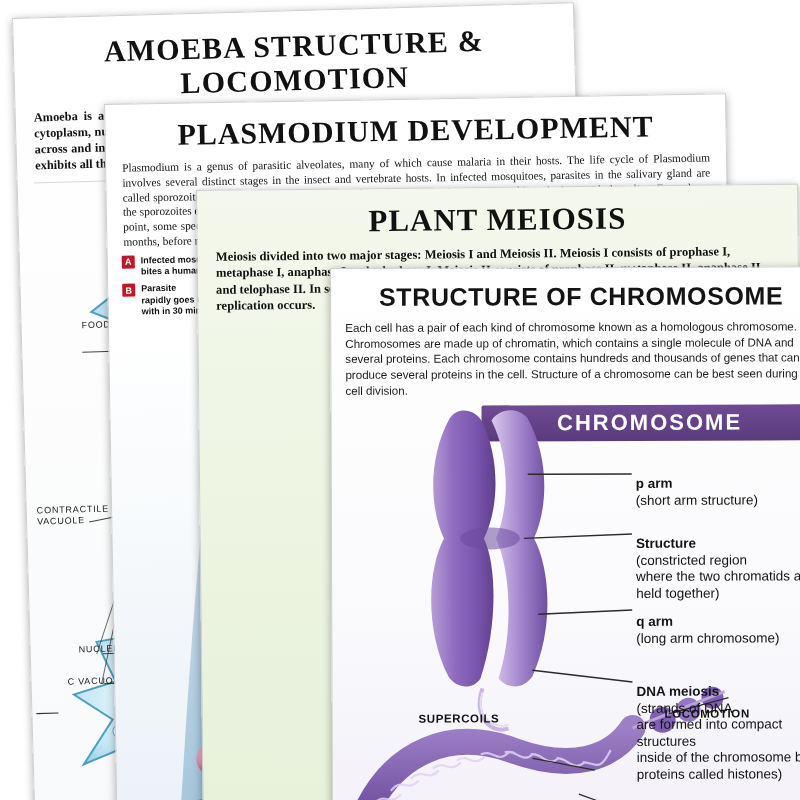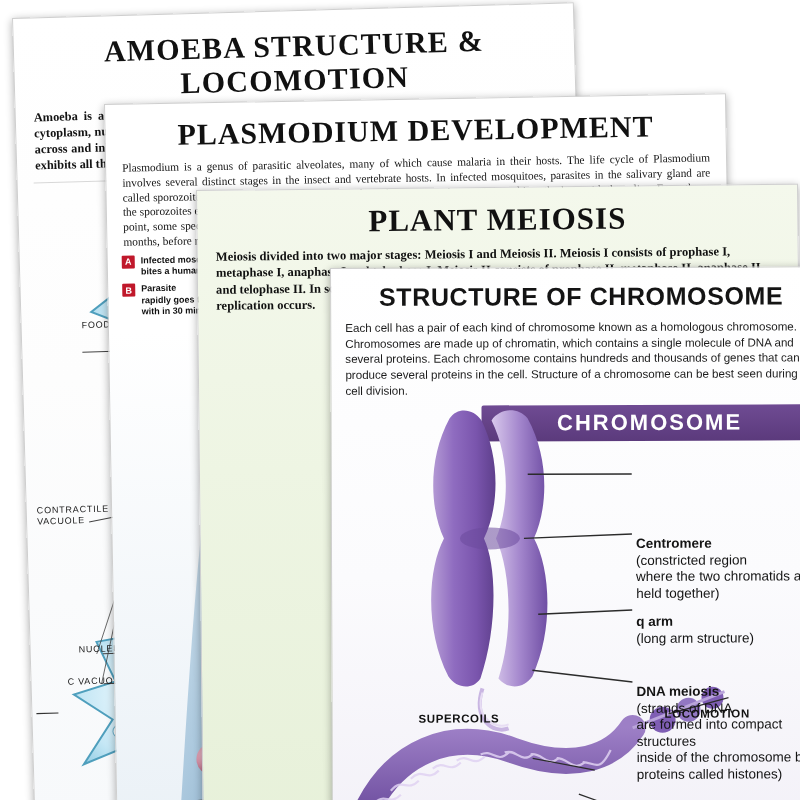--- a/index.html
+++ b/index.html
@@ -445,29 +445,33 @@
       <circle cx="330" cy="322" r="13" fill="#7f5eb4"></circle>
       <circle cx="356" cy="312" r="12" fill="#9277c3"></circle>
       <circle cx="380" cy="300" r="11" fill="#7f5eb4"></circle>
       <path d="M300 330 L392 294" stroke="#b9a4da" stroke-width="3" fill="none"></path>
 
       <path d="M336 316 L396 300" stroke="#2b2b2b" stroke-width="1.2"></path>
       <path d="M200 360 L262 372" stroke="#2b2b2b" stroke-width="1.2"></path>
       <path d="M246 396 L290 412" stroke="#2b2b2b" stroke-width="1.2"></path>
     </svg>
 
+    <div class="callout" style="left:304px; top:192px;">
+      <b>p arm</b>
+      <span>(short arm structure)</span>
+    </div>
     <div class="callout" style="left:304px; top:252px;">
-      <b>Centromere</b>
+      <b>Structure</b>
       <span>(constricted region
 where the two chromatids are
 held together)</span>
     </div>
     <div class="callout" style="left:304px; top:330px;">
       <b>q arm</b>
-      <span>(long arm structure)</span>
+      <span>(long arm chromosome)</span>
     </div>
     <div class="callout" style="left:304px; top:400px;">
       <b>DNA meiosis</b>
       <span>(strands of DNA
 are formed into compact structures
 inside of the chromosome by
 proteins called histones)</span>
     </div>
 
     <div class="tag" style="left:332px; top:440px;">LOCOMOTION</div>

